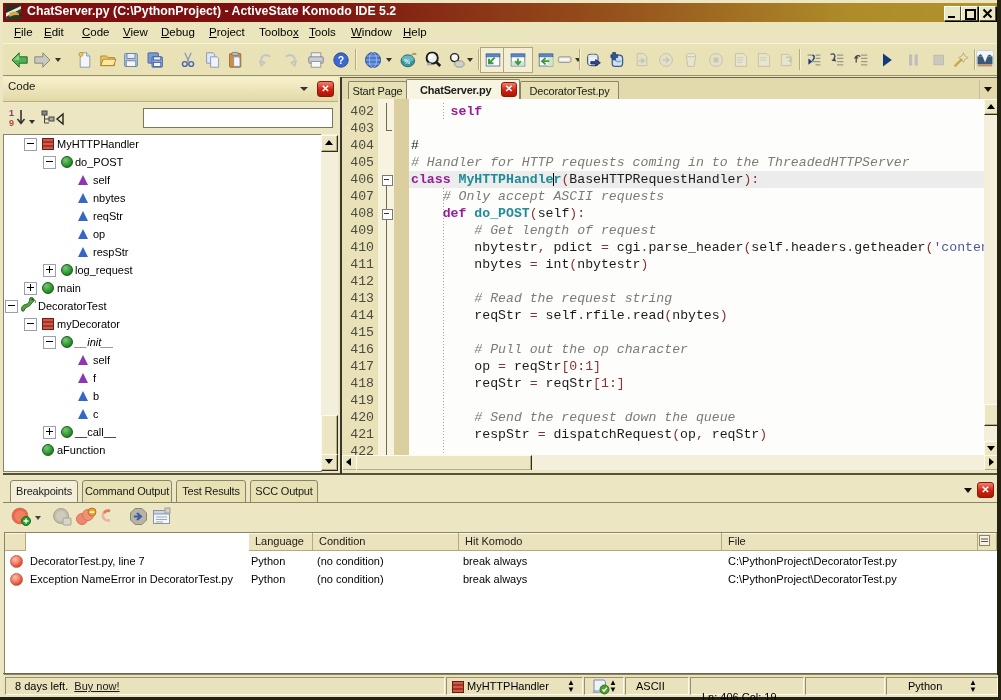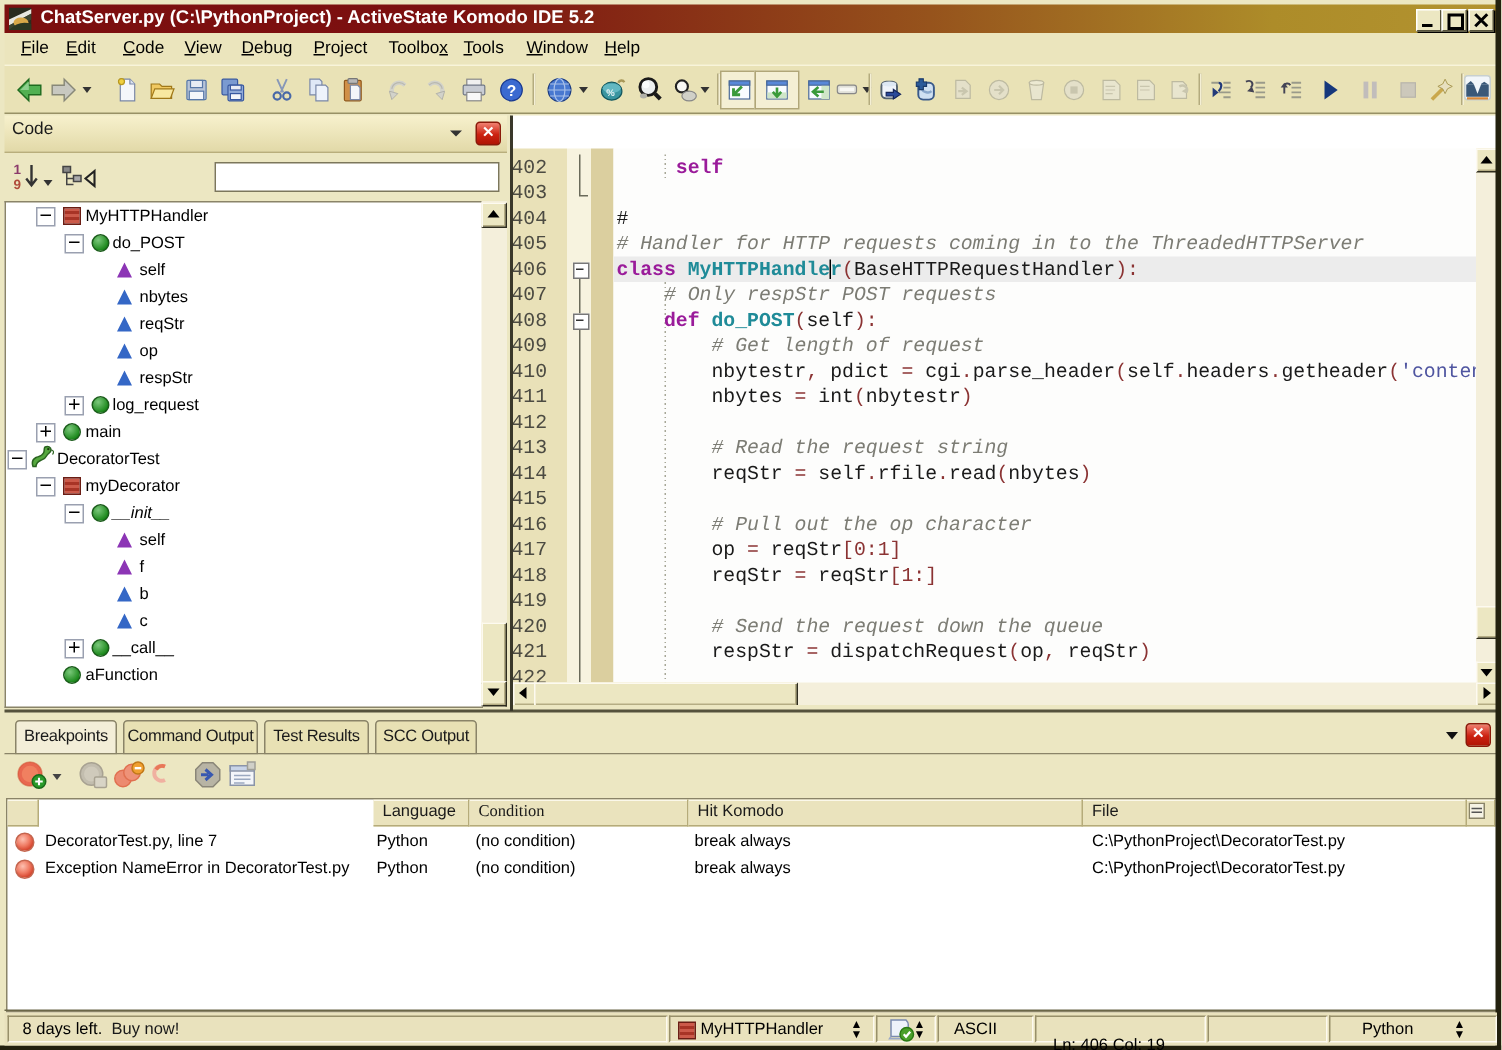--- a/index.html
+++ b/index.html
@@ -49,21 +49,21 @@
   #tabbar{left:0;top:0;width:657px;height:22px;background:#e2daac;border-top:1px solid #6b6548;}
   .tab{position:absolute;top:3px;height:19px;box-sizing:border-box;background:#e8e1b4;border:1px solid #8a8468;border-bottom:none;
      border-radius:2px 2px 0 0;font-size:11px;letter-spacing:-0.2px;line-height:18px;text-align:center;color:#1a1a1a;overflow:hidden;}
   .tab.active{top:1px;height:21px;background:#f8f4e2;font-weight:bold;line-height:20px;}
   #edbody{left:0;top:22px;width:657px;height:356px;}
   #margin-num{position:absolute;left:1px;top:0;width:36px;height:356px;background:#e9e1b8;}
   #margin-fold{position:absolute;left:37px;top:0;width:16px;height:356px;background:#f7f3df;}
   #margin-blk{position:absolute;left:53px;top:0;width:15px;height:356px;background:#dbcf9f;}
   #code-area{position:absolute;left:68px;top:0;width:575px;height:356px;background:#fdfdfc;overflow:hidden;}
   pre{margin:0;font-family:"Liberation Mono",monospace;font-size:13.2px;line-height:17px;}
-  #lnums{position:absolute;left:0;top:4px;width:33px;text-align:left;color:#4c4b42;}
+  #lnums{position:absolute;left:0;top:4px;width:33px;text-align:right;color:#4c4b42;}
   #codepre{position:absolute;left:2px;top:4px;color:#1a1a1a;}
   .kw{color:#9a1b9a;font-weight:bold;}
   .cn{color:#1f8b98;font-weight:bold;}
   .cm{color:#7c7c74;font-style:italic;}
   .op{color:#8b3333;}
   .st{color:#4f55a0;}
   .caretline{position:absolute;left:0px;top:72px;width:575px;height:17px;background:#ececec;}
   
   #bottompanel{left:3px;top:478px;width:995px;height:196px;background:#ece7c2;}
   #bp-tabbar{left:0;top:0;width:995px;height:25px;border-bottom:1px solid #8a8468;box-sizing:border-box;}
@@ -406,34 +406,42 @@
       <div class="sb-track" style="left:0;top:0;width:17px;height:337px;"></div>
       <div class="sb-btn" style="left:0;top:1px;width:15px;height:15px;"></div>
       <div class="arrow" style="left:4px;top:6px;border-left:4px solid transparent;border-right:4px solid transparent;border-bottom:5px solid #000;"></div>
       <div class="sb-btn" style="left:0;top:281px;width:15px;height:39px;"></div>
       <div class="sb-btn" style="left:0;top:320px;width:15px;height:15px;"></div>
       <div class="arrow" style="left:4px;top:325px;border-left:4px solid transparent;border-right:4px solid transparent;border-top:5px solid #000;"></div>
     </div>
   </div>
 
   <div class="abs" id="editor">
+    <div class="abs" id="tabbar">
+      <div class="tab" style="left:7px;width:59px;">Start Page</div>
+      <div class="tab active" style="left:65px;width:114px;text-align:left;padding-left:13px;">ChatServer.py</div>
+      <div class="abs xbtn" style="left:160px;top:4px;width:14px;height:13px;line-height:12px;font-size:10px;"></div>
+      <div class="tab" style="left:179px;width:99px;">DecoratorTest.py</div>
+      <div class="abs" style="left:638px;top:2px;width:1px;height:20px;background:#c8c094;"></div>
+      <div class="abs" style="left:643px;top:9px;width:0;height:0;border-left:4px solid transparent;border-right:4px solid transparent;border-top:5px solid #111;"></div>
+    </div>
     <div class="abs" id="edbody">
       <div id="margin-num"></div>
       <div id="margin-fold"></div>
       <div id="margin-blk"></div>
       <div id="code-area">
         <div class="caretline"></div>
         <div class="abs" style="left:34px;top:4px;width:1px;height:17px;background-image:repeating-linear-gradient(180deg,#a8a898 0,#a8a898 1px,transparent 1px,transparent 3px);"></div>
         <div class="abs" style="left:34px;top:89px;width:1px;height:267px;background-image:repeating-linear-gradient(180deg,#a8a898 0,#a8a898 1px,transparent 1px,transparent 3px);"></div>
         <pre id="codepre">     <span class="kw">self</span>
 
 #
 <span class="cm"># Handler for HTTP requests coming in to the ThreadedHTTPServer</span>
 <span class="kw">class</span> <span class="cn">MyHTTPHandler</span><span class="op">(</span>BaseHTTPRequestHandler<span class="op">):</span>
-    <span class="cm"># Only respStr POST requests</span>
+    <span class="cm"># Only accept ASCII requests</span>
     <span class="kw">def</span> <span class="cn">do_POST</span><span class="op">(</span>self<span class="op">):</span>
         <span class="cm"># Get length of request</span>
         nbytestr<span class="op">,</span> pdict <span class="op">=</span> cgi<span class="op">.</span>parse_header<span class="op">(</span>self<span class="op">.</span>headers<span class="op">.</span>getheader<span class="op">(</span><span class="st">'conten</span>
         nbytes <span class="op">=</span> int<span class="op">(</span>nbytestr<span class="op">)</span>
 
         <span class="cm"># Read the request string</span>
         reqStr <span class="op">=</span> self<span class="op">.</span>rfile<span class="op">.</span>read<span class="op">(</span>nbytes<span class="op">)</span>
 
         <span class="cm"># Pull out the op character</span>
         op <span class="op">=</span> reqStr<span class="op">[</span><span class="op">0:1]</span>
@@ -527,21 +535,21 @@
       <svg class="abs" style="left:149px;top:4px;" width="20" height="20">
           <rect x="1.5" y="3.5" width="16" height="13" fill="#f4f6fa" stroke="#8a94a8"></rect>
           <rect x="1.5" y="3.5" width="16" height="3.5" fill="#c8d4e8" stroke="#8a94a8"></rect>
           <path d="M4 10 h11 M4 12.5 h11 M4 15 h7" stroke="#9aa8c0" stroke-width="1"></path>
           <rect x="13" y="1" width="5" height="5" fill="#d0d0c8" stroke="#a0a098"></rect>
         </svg>
     </div>
     <div class="abs" id="bp-table">
       <div class="th" style="left:0;width:14px;padding-left:6px;"></div>
       <div class="th" style="left:244px;width:57px;">Language</div>
-      <div class="th" style="left:308px;width:139px;font-family:Liberation Serif, serif;">Condition</div>
+      <div class="th" style="left:308px;width:139px;">Condition</div>
       <div class="th" style="left:454px;width:256px;">Hit Komodo</div>
       <div class="th" style="left:717px;width:249px;">File</div>
       <div class="th" style="left:973px;width:12px;">
           <svg width="12" height="12" style="position:absolute;left:1px;top:2px;">
             <rect x="0.5" y="0.5" width="10" height="10" fill="#f6f3e4" stroke="#8a8468"></rect>
             <path d="M2 4 h7 M2 6.5 h7" stroke="#555" stroke-width="1"></path>
           </svg>
         </div>
       <div class="bpdot" style="left:5px;top:22px;"></div>
       <div class="td" style="left:25px;top:19px;">DecoratorTest.py, line 7</div>
@@ -559,21 +567,21 @@
     <div class="abs" style="left:961px;top:10px;width:0;height:0;border-left:4px solid transparent;border-right:4px solid transparent;border-top:5px solid #111;"></div>
     <div class="abs xbtn" style="left:974px;top:4px;"></div>
   </div>
 
   <div class="abs" style="left:3px;top:473px;width:995px;height:2px;background:#55523c;"></div>
   <div class="abs" style="left:3px;top:673px;width:995px;height:1px;background:#6b6748;"></div>
   <div class="abs" style="left:997px;top:0;width:4px;height:700px;background:#23210f;"></div>
   <div class="abs" style="left:0;top:697px;width:1001px;height:3px;background:#23210f;"></div>
   <div class="abs" id="statusbar">
     <div class="sect" style="left:2px;width:438px;"></div>
-    <span class="abs" style="left:12px;top:5px;">8 days left.&nbsp;&nbsp;<span style="color:#1a1a1a;">Buy now!</span></span>
+    <span class="abs" style="left:12px;top:5px;">8 days left.&nbsp;&nbsp;<span style="text-decoration:underline;color:#1a1a1a;">Buy now!</span></span>
     <div class="sect" style="left:443px;width:135px;"></div>
     <div class="abs sqr" style="left:449px;top:6px;"></div>
     <span class="abs" style="left:464px;top:5px;">MyHTTPHandler</span>
     <span class="spin" style="left:564px;top:4px;">▲<br>▼</span>
     <div class="sect" style="left:581px;width:38px;"></div>
     <svg class="abs" style="left:589px;top:3px;" width="20" height="17">
         <path d="M2 2 H12 Q13.5 3.5 13.5 5 V13 H2 Z" fill="#eef2fa" stroke="#7a8ab0"></path>
         <path d="M2 13 L1 14.5 H12" stroke="#9aa8c8" fill="none"></path>
         <circle cx="12.5" cy="11.5" r="4.5" fill="#4aa02a" stroke="#2a7a12"></circle>
         <path d="M10.5 11.5 L12 13.2 L14.8 9.8" stroke="#fff" stroke-width="1.5" fill="none"></path>

